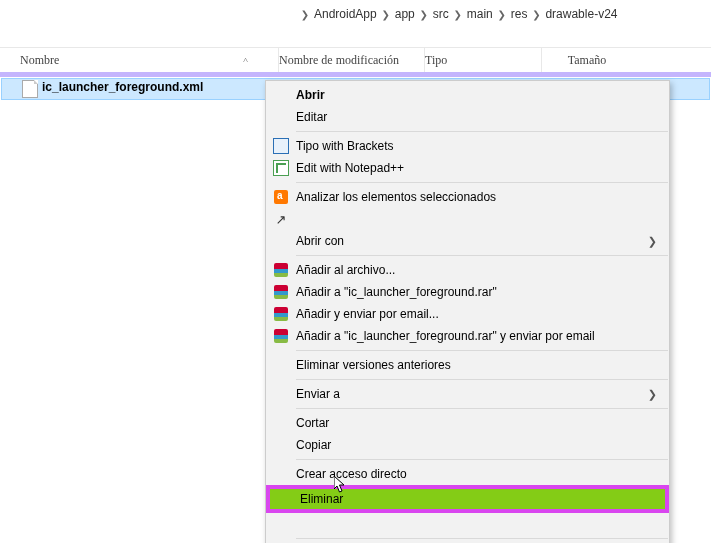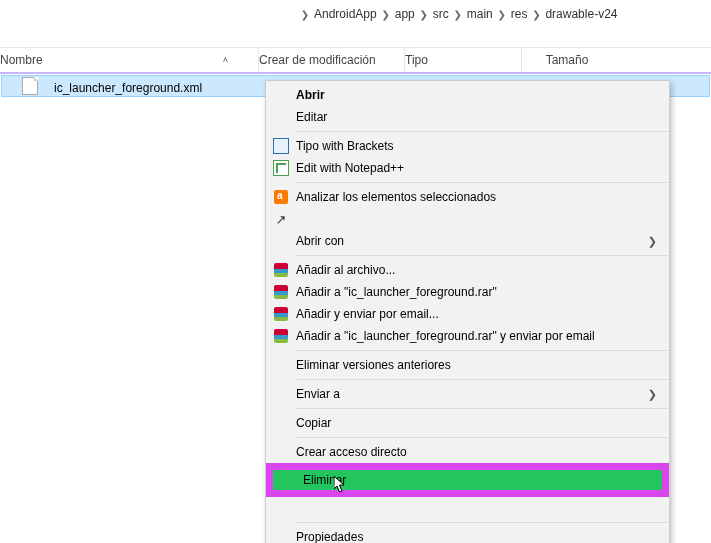--- a/index.html
+++ b/index.html
@@ -26,23 +26,25 @@
   .chev {
     width: 10px; text-align: center; color: #666;
     font-size: 10px;
   }
   .spacer-row { height: 18px; }
   .header-row {
     display: flex;
     align-items: center;
     height: 24px;
     border-top: 1px solid #e8e8e8;
-    border-bottom: 2px solid #c4b5fd;
+    border-bottom: 5px solid #c4b5fd;
+    padding-left: 20px;
     color: #444;
     user-select: none;
+    font-family: Liberation Serif, serif;
   }
   .col-name  { width: 258px; display:flex; align-items:center;}
   .col-date  { width: 145px; }
   .col-type  { width: 116px; }
   .col-size  { width: 90px; text-align: center; padding-right: 10px; }
   .col-sep   { border-right: 1px solid #e8e8e8; height: 100%; display:flex; align-items:center;}
   .sort-arrow {
     margin-left: auto; margin-right: 30px;
     font-size: 9px; color: #555;
   }
@@ -50,21 +52,21 @@
     display: flex;
     align-items: center;
     height: 20px;
     padding-left: 20px;
     margin: 2px 2px;
   }
   .file-row.selected {
     background: #cce8ff;
     outline: 1px solid #99d1ff;
   }
-  .file-row .col-name { display:flex; align-items:flex-end; gap:16px;}
+  .file-row .col-name { display:flex; align-items:flex-start; gap:4px;font-weight:bold;}
   .file-icon {
     width: 14px; height: 16px;
     border: 1px solid #aaa;
     background: #fff;
     position: relative;
     flex: none;
   }
   .file-icon::after{
     content:"";
     position:absolute;
@@ -87,21 +89,21 @@
     padding: 3px 0;
   }
   .mi {
     display: flex;
     align-items: center;
     height: 22px;
     padding: 0 12px 0 4px;
     cursor: default;
   }
   .mi.bold { font-weight: 600; }
-  .mi.hilite { background: #22c55e; border:7px solid #d946ef; height:20px;}
+  .mi.hilite { background: #84cc16; border:4px solid #d946ef; height:20px;}
   .mi .ico {
     width: 22px; height: 18px;
     display:flex; align-items:center; justify-content:center;
     flex: none;
     margin-right: 4px;
     font-size: 13px;
   }
   .mi .lbl { flex: 1; white-space: nowrap; overflow: hidden; text-overflow: ellipsis;}
   .mi .arrow {
     font-size: 11px; color:#555;
@@ -147,21 +149,21 @@
   <span class="crumb">drawable-v24</span>
 </div>
 
 <div class="spacer-row"></div>
 
 <div class="header-row">
   <div class="col-name col-sep">
     <span>Nombre</span>
     <span class="sort-arrow">˄</span>
   </div>
-  <div class="col-date col-sep">Crear de modificación</div>
+  <div class="col-date col-sep">Nombre de modificación</div>
   <div class="col-type col-sep">Tipo</div>
   <div class="col-size">Tamaño</div>
 </div>
 
 <div class="file-row selected">
   <div class="col-name">
     <span class="file-icon"></span>
     <span>ic_launcher_foreground.xml</span>
   </div>
   <div class="col-date">01/02/2021 03:46 p. m.</div>
@@ -238,20 +240,24 @@
   </div>
   <div class="sep"></div>
   <div class="mi">
     <span class="ico"></span>
     <span class="lbl">Enviar a</span>
     <span class="arrow">❯</span>
   </div>
   <div class="sep"></div>
   <div class="mi">
     <span class="ico"></span>
+    <span class="lbl">Cortar</span>
+  </div>
+  <div class="mi">
+    <span class="ico"></span>
     <span class="lbl">Copiar</span>
   </div>
   <div class="sep"></div>
   <div class="mi">
     <span class="ico"></span>
     <span class="lbl">Crear acceso directo</span>
   </div>
   <div class="mi hilite">
     <span class="ico"></span>
     <span class="lbl">Eliminar</span>

